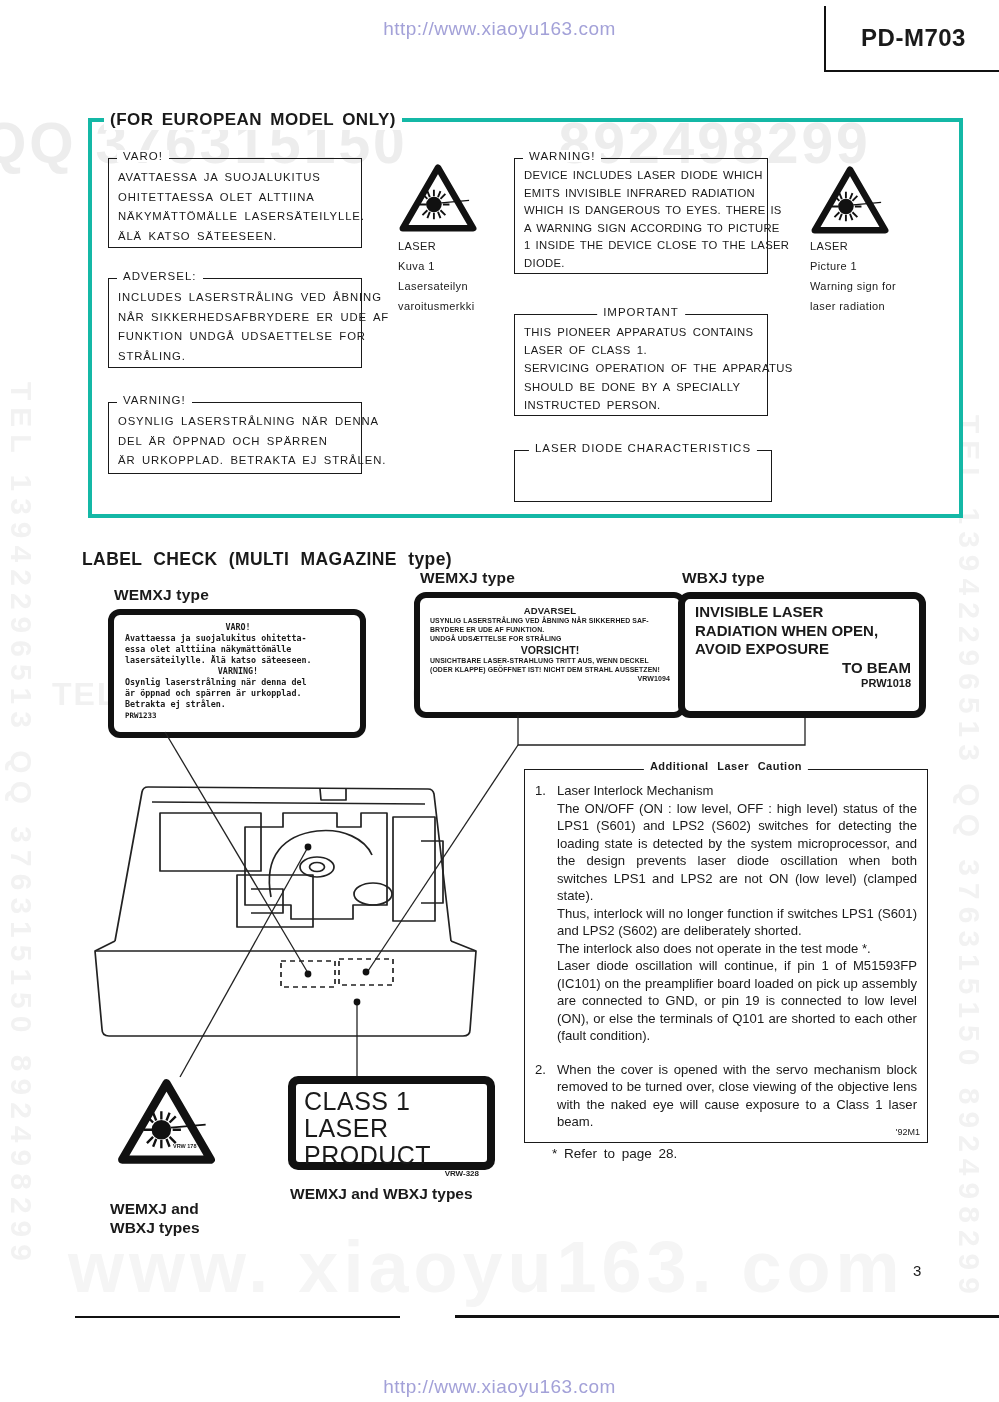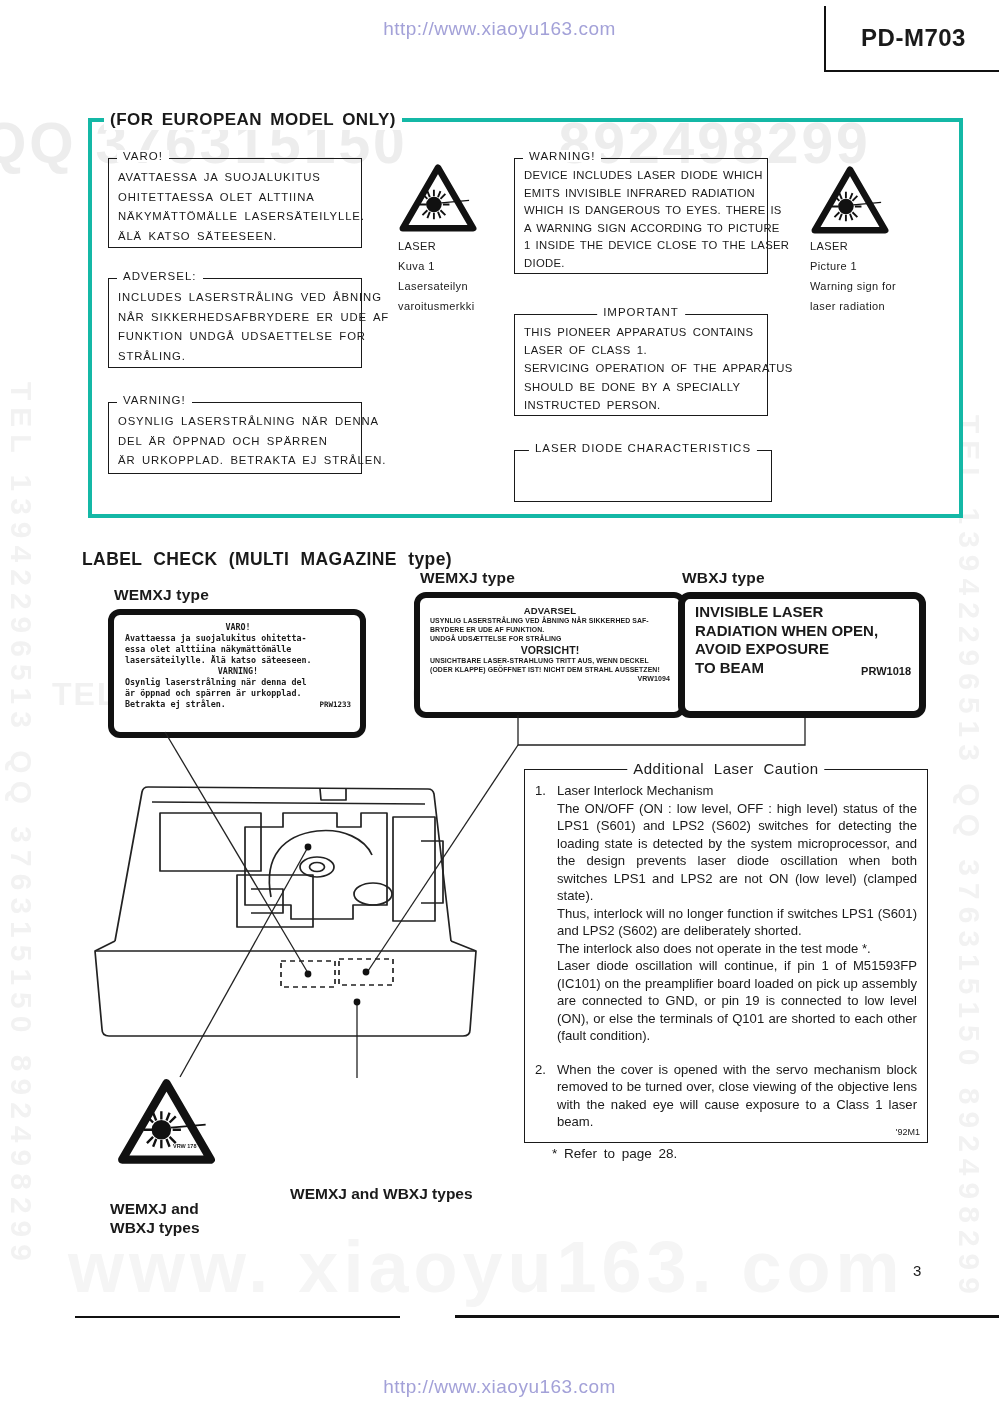--- a/index.html
+++ b/index.html
@@ -147,42 +147,42 @@
   <div class="typehead" style="left:682px;top:569px;">WBXJ type</div>
 
   <div class="sticker mono" style="left:108px;top:609px;width:226px;height:110px;font-weight:bold;font-size:8.4px;line-height:11px;padding:7px 9px 0 11px;">
     <div class="stitle">VARO!</div>
     <div>Avattaessa ja suojalukitus ohitetta-</div>
     <div>essa olet alttiina näkymättömälle</div>
     <div>lasersäteilylle. Älä katso säteeseen.</div>
     <div class="stitle">VARNING!</div>
     <div>Osynlig laserstrålning när denna del</div>
     <div>är öppnad och spärren är urkopplad.</div>
-    <div style="display:flex;justify-content:space-between;">
+    <div style="display:flex;flex-direction:column;">
       <span>Betrakta ej strålen.</span>
       <span style="font-size:7.5px;">PRW1233</span>
     </div>
   </div>
 
   <div class="sticker" style="left:414px;top:592px;width:240px;height:106px;font-weight:bold;font-size:6.9px;line-height:9px;padding:8px 10px 0 10px;letter-spacing:.1px;">
     <div class="stitle" style="font-size:9.5px;margin-bottom:1px;">ADVARSEL</div>
     <div>USYNLIG LASERSTRÅLING VED ÅBNING NÅR SIKKERHED SAF-</div>
     <div>BRYDERE ER UDE AF FUNKTION.</div>
     <div>UNDGÅ UDSÆTTELSE FOR STRÅLING</div>
     <div class="stitle" style="font-size:10.5px;margin:3px 0 1px;">VORSICHT!</div>
     <div>UNSICHTBARE LASER-STRAHLUNG TRITT AUS, WENN DECKEL</div>
     <div>(ODER KLAPPE) GEÖFFNET IST! NICHT DEM STRAHL AUSSETZEN!</div>
     <div style="text-align:right;font-size:7px;">VRW1094</div>
   </div>
 
   <div class="sticker" style="left:678px;top:592px;width:216px;height:108px;border-width:7px;padding:4px 8px 0 10px;">
     <div style="font-weight:bold;font-size:15px;line-height:18.5px;">INVISIBLE LASER</div>
     <div style="font-weight:bold;font-size:15px;line-height:18.5px;">RADIATION WHEN OPEN,</div>
     <div style="font-weight:bold;font-size:15px;line-height:18.5px;">AVOID EXPOSURE</div>
-    <div style="display:flex;justify-content:space-between;align-items:flex-end;">
+    <div style="display:flex;justify-content:space-between;align-items:flex-end;flex-direction:column;">
       <span style="font-weight:bold;font-size:15px;line-height:18.5px;">TO BEAM</span>
       <span style="font-size:11px;font-weight:bold;">PRW1018</span>
     </div>
   </div>
 
   <svg class="abs" style="left:85px;top:705px;pointer-events:none;" width="845" height="385" viewBox="0 0 845 385">
     <g stroke="#222" stroke-width="1.3" fill="none">
       <polyline points="433,10 433,40 720,40 720,13"></polyline>
       <line x1="433" y1="40" x2="281" y2="269"></line>
       <line x1="80" y1="27" x2="223" y2="268"></line>
@@ -211,21 +211,21 @@
     </g>
     <g fill="#111">
       <circle cx="223" cy="92" r="3.4"></circle>
       <circle cx="223" cy="219" r="3.4"></circle>
       <circle cx="281" cy="217" r="3.4"></circle>
       <circle cx="272" cy="247" r="3.4"></circle>
     </g>
   </svg>
 
   <div class="wbox" style="left:524px;top:769px;width:402px;height:372px;">
-    <div class="bt center" style="font-size:15px;font-weight:normal;word-spacing:5px;letter-spacing:.5px;top:-10px;">Additional Laser Caution</div>
+    <div class="bt center" style="font-size:11px;font-weight:bold;word-spacing:5px;letter-spacing:.5px;top:-10px;">Additional Laser Caution</div>
     <div class="acl" style="padding:12px 10px 0 10px;">
       <div class="item">
         <span class="inum">1.</span>
         <div style="text-align:left;">Laser Interlock Mechanism</div>
         <div>The ON/OFF (ON : low level, OFF : high level) status of the LPS1 (S601) and LPS2 (S602) switches for detecting the loading state is detected by the system microprocessor, and the design prevents laser diode oscillation when both switches LPS1 and LPS2 are not ON (low level) (clamped state).</div>
         <div>Thus, interlock will no longer function if switches LPS1 (S601) and LPS2 (S602) are deliberately shorted.</div>
         <div>The interlock also does not operate in the test mode *.</div>
         <div>Laser diode oscillation will continue, if pin 1 of M51593FP (IC101) on the preamplifier board loaded on pick up assembly are connected to GND, or pin 19 is connected to low level (ON), or else the terminals of Q101 are shorted to each other (fault condition).</div>
       </div>
       <div class="item" style="margin-top:16px;">
@@ -239,19 +239,26 @@
 
   <svg class="abs" style="left:115px;top:1076px;" width="103" height="91" viewBox="0 0 100 88">
       <use href="#laser-tri"></use>
     </svg>
   <div class="abs" style="left:173px;top:1143px;font-size:5.5px;font-weight:bold;">VRW 178</div>
   <div class="capt" style="left:110px;top:1170px;margin-top:29px;">
     <div>WEMXJ and</div>
     <div>WBXJ types</div>
   </div>
 
+  <div class="abs" style="left:288px;top:1076px;width:207px;height:94px;background:#111;border-radius:10px;padding:0;box-sizing:border-box;">
+    <div style="position:absolute;inset:8px;background:#fff;border-radius:3px;padding:4px 8px;box-sizing:border-box;">
+      <div style="font-size:25px;line-height:27px;letter-spacing:.5px;">CLASS 1</div>
+      <div style="font-size:25px;line-height:27px;letter-spacing:.5px;">LASER PRODUCT</div>
+      <div style="text-align:right;font-size:8px;font-weight:bold;">VRW-328</div>
+    </div>
+  </div>
   <div class="capt" style="left:290px;top:1184px;">WEMXJ and WBXJ types</div>
 
   <div class="abs" style="left:913px;top:1262px;font-size:15px;">3</div>
   <div class="abs" style="left:75px;top:1316px;width:325px;height:2px;background:#111;"></div>
   <div class="abs" style="left:455px;top:1315px;width:544px;height:2.5px;background:#111;"></div>
 
 </div>
 
 </body></html>

